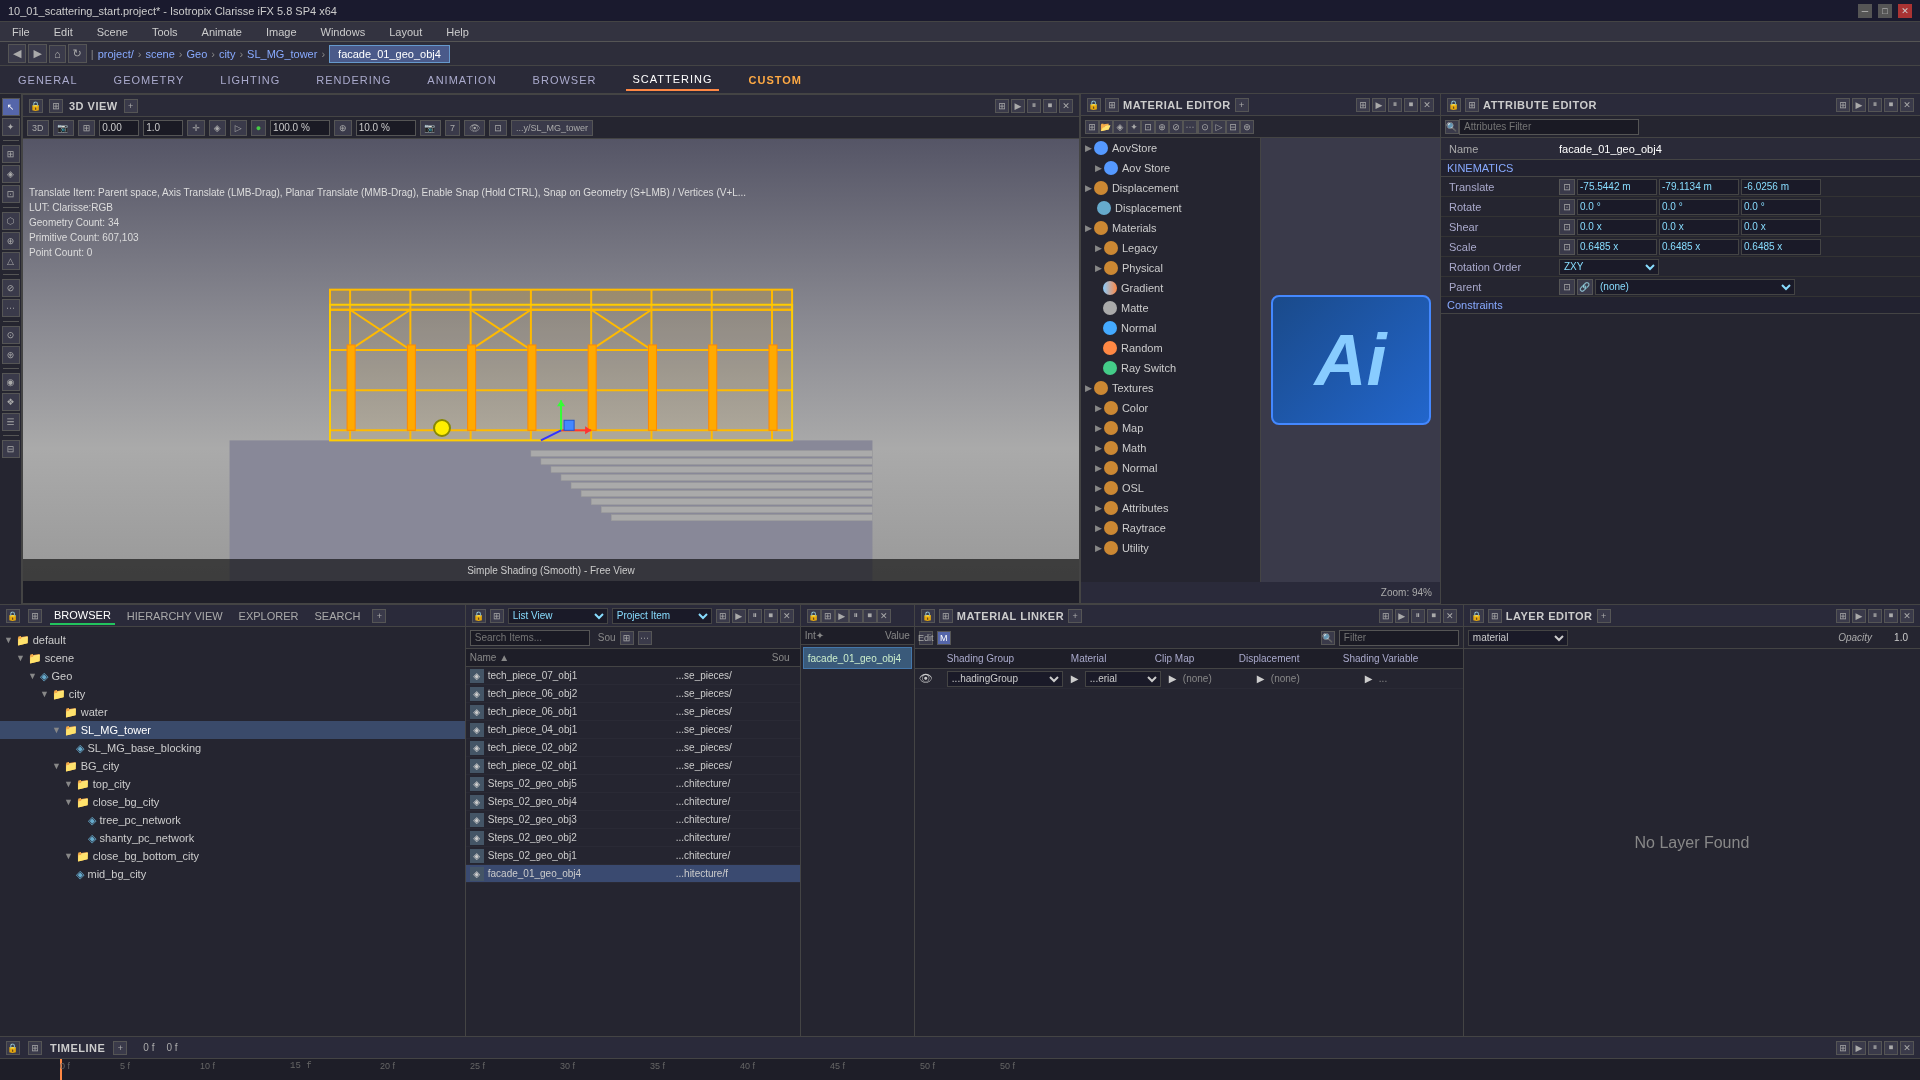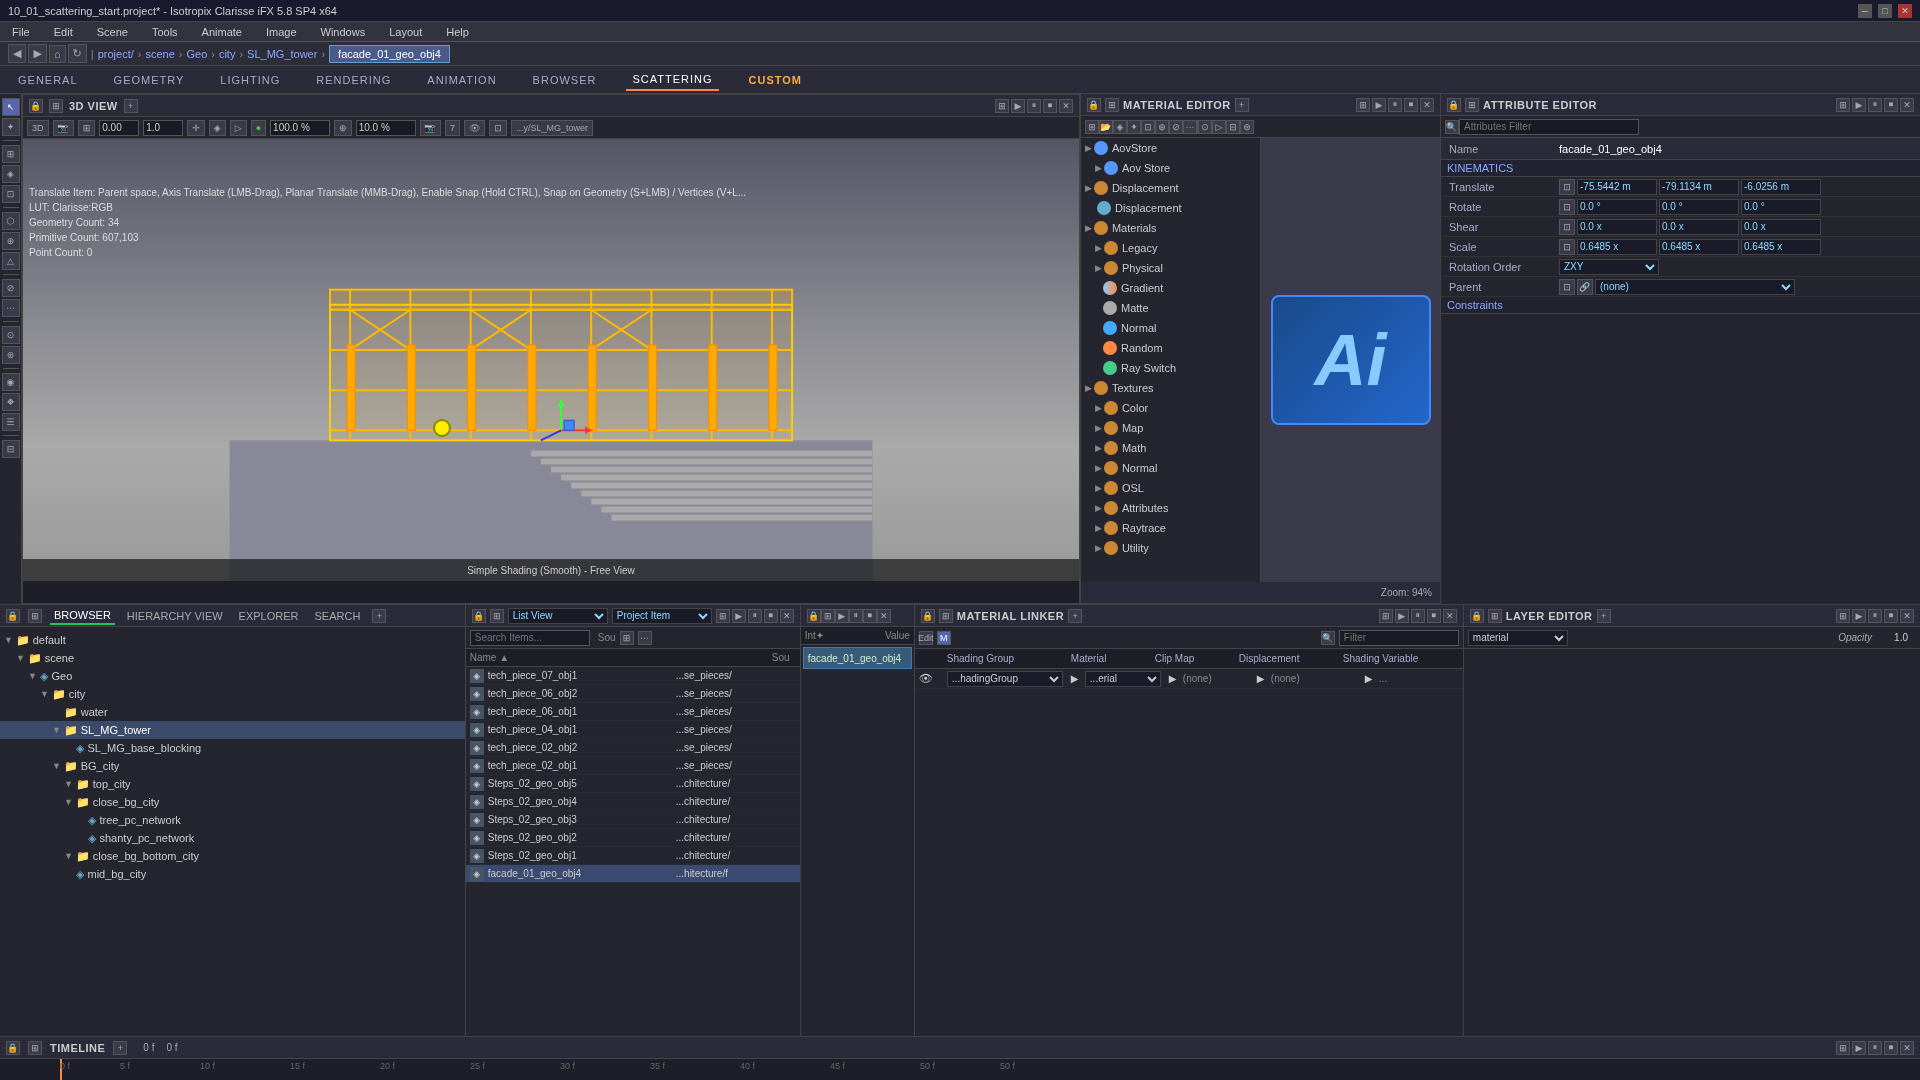--- a/index.html
+++ b/index.html
@@ -1449,20 +1449,23 @@
         </div>
       </div>
       <div id="layer-toolbar">
         <select class="layer-dropdown">
           <option>material</option>
         </select>
         <div style="flex:1;"></div>
         <span style="font-size:10px;color:#aaa;margin-right:20px;font-style:italic;">Opacity</span>
         <span style="font-size:10px;color:#cccccc;margin-right:8px;">1.0</span>
       </div>
+      <div class="layer-content">
+        <span class="no-layer-text">No Layer Found</span>
+      </div>
     </div>
 
   </div>
 
   <div id="timeline-panel">
     <div id="timeline-header">
       <div class="panel-btn panel-lock">🔒</div>
       <div class="panel-btn">⊞</div>
       <span class="panel-header-label">TIMELINE</span>
       <div class="panel-btn">+</div>
@@ -1474,21 +1477,21 @@
         <div class="panel-btn">⏸</div>
         <div class="panel-btn">⏹</div>
         <div class="panel-btn">✕</div>
       </div>
     </div>
     <div id="timeline-track">
       <div class="timeline-cursor"></div>
       <span class="timeline-tick" style="left:60px;">0 f</span>
       <span class="timeline-tick" style="left:120px;">5 f</span>
       <span class="timeline-tick" style="left:200px;">10 f</span>
-      <span class="timeline-tick" style="left:290px;">15 f</span>
+      <span class="timeline-tick" style="left:290px;font-family:Liberation Mono, monospace;">15 f</span>
       <span class="timeline-tick" style="left:380px;">20 f</span>
       <span class="timeline-tick" style="left:470px;">25 f</span>
       <span class="timeline-tick" style="left:560px;">30 f</span>
       <span class="timeline-tick" style="left:650px;">35 f</span>
       <span class="timeline-tick" style="left:740px;">40 f</span>
       <span class="timeline-tick" style="left:830px;">45 f</span>
       <span class="timeline-tick" style="left:920px;">50 f</span>
       <span class="timeline-tick" style="left:1000px;">50 f</span>
     </div>
   </div>

